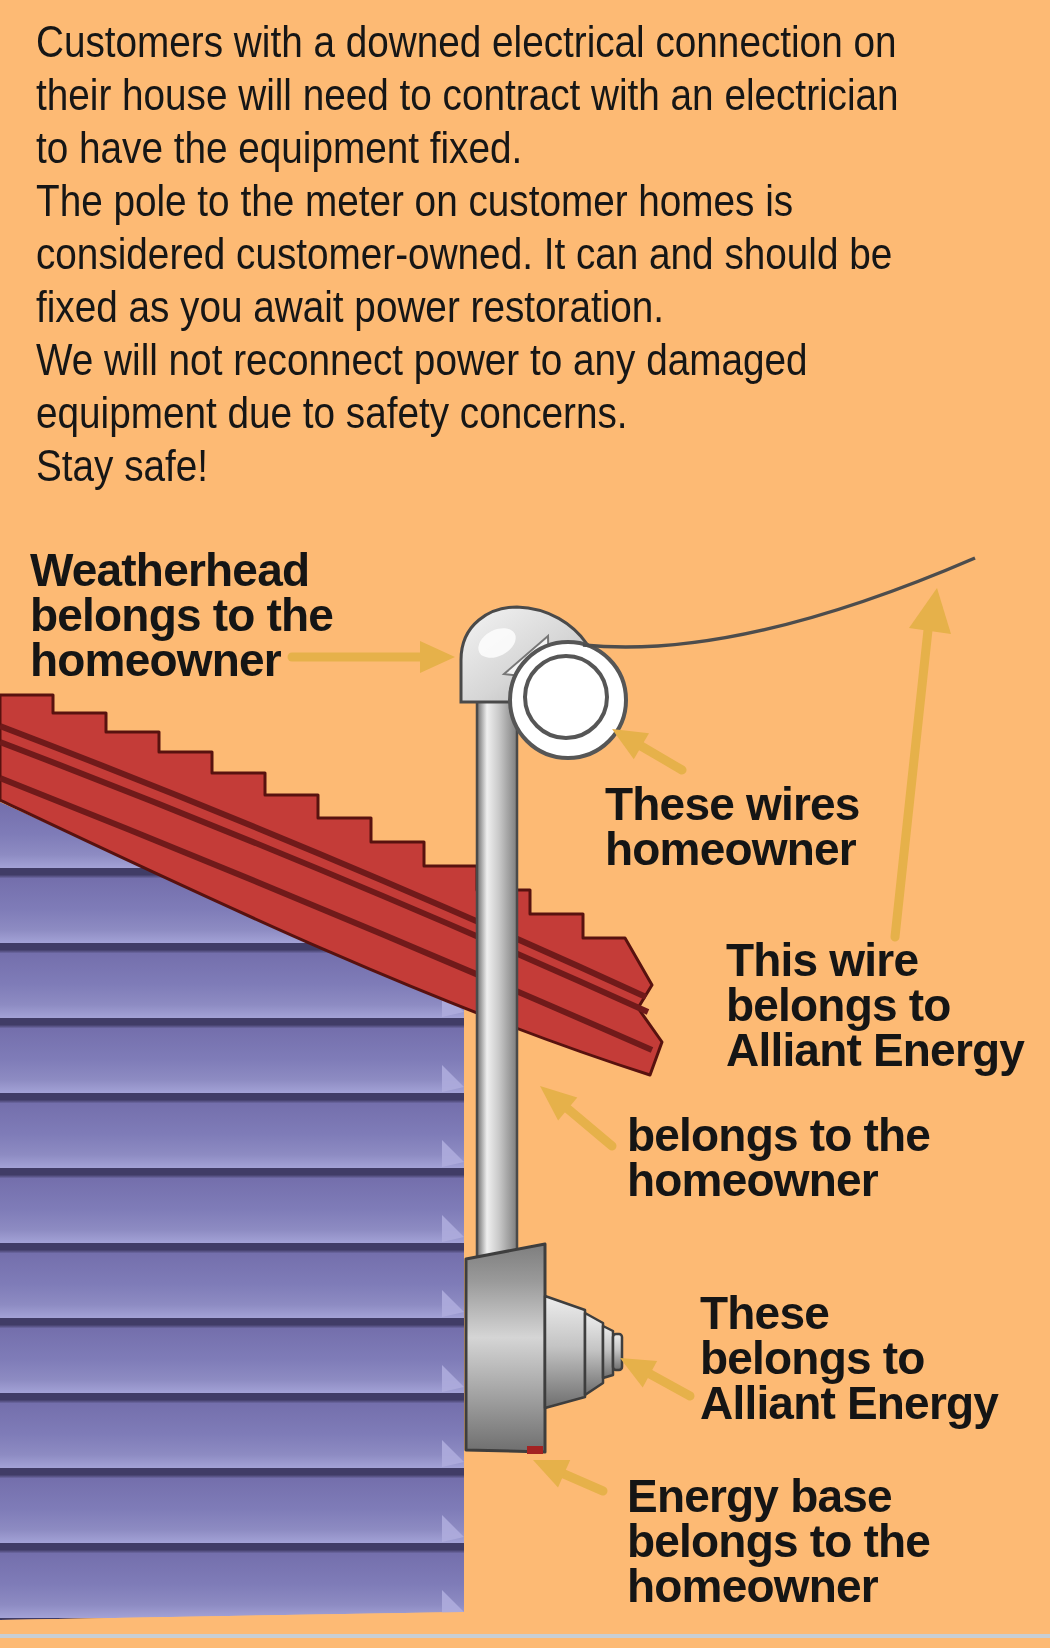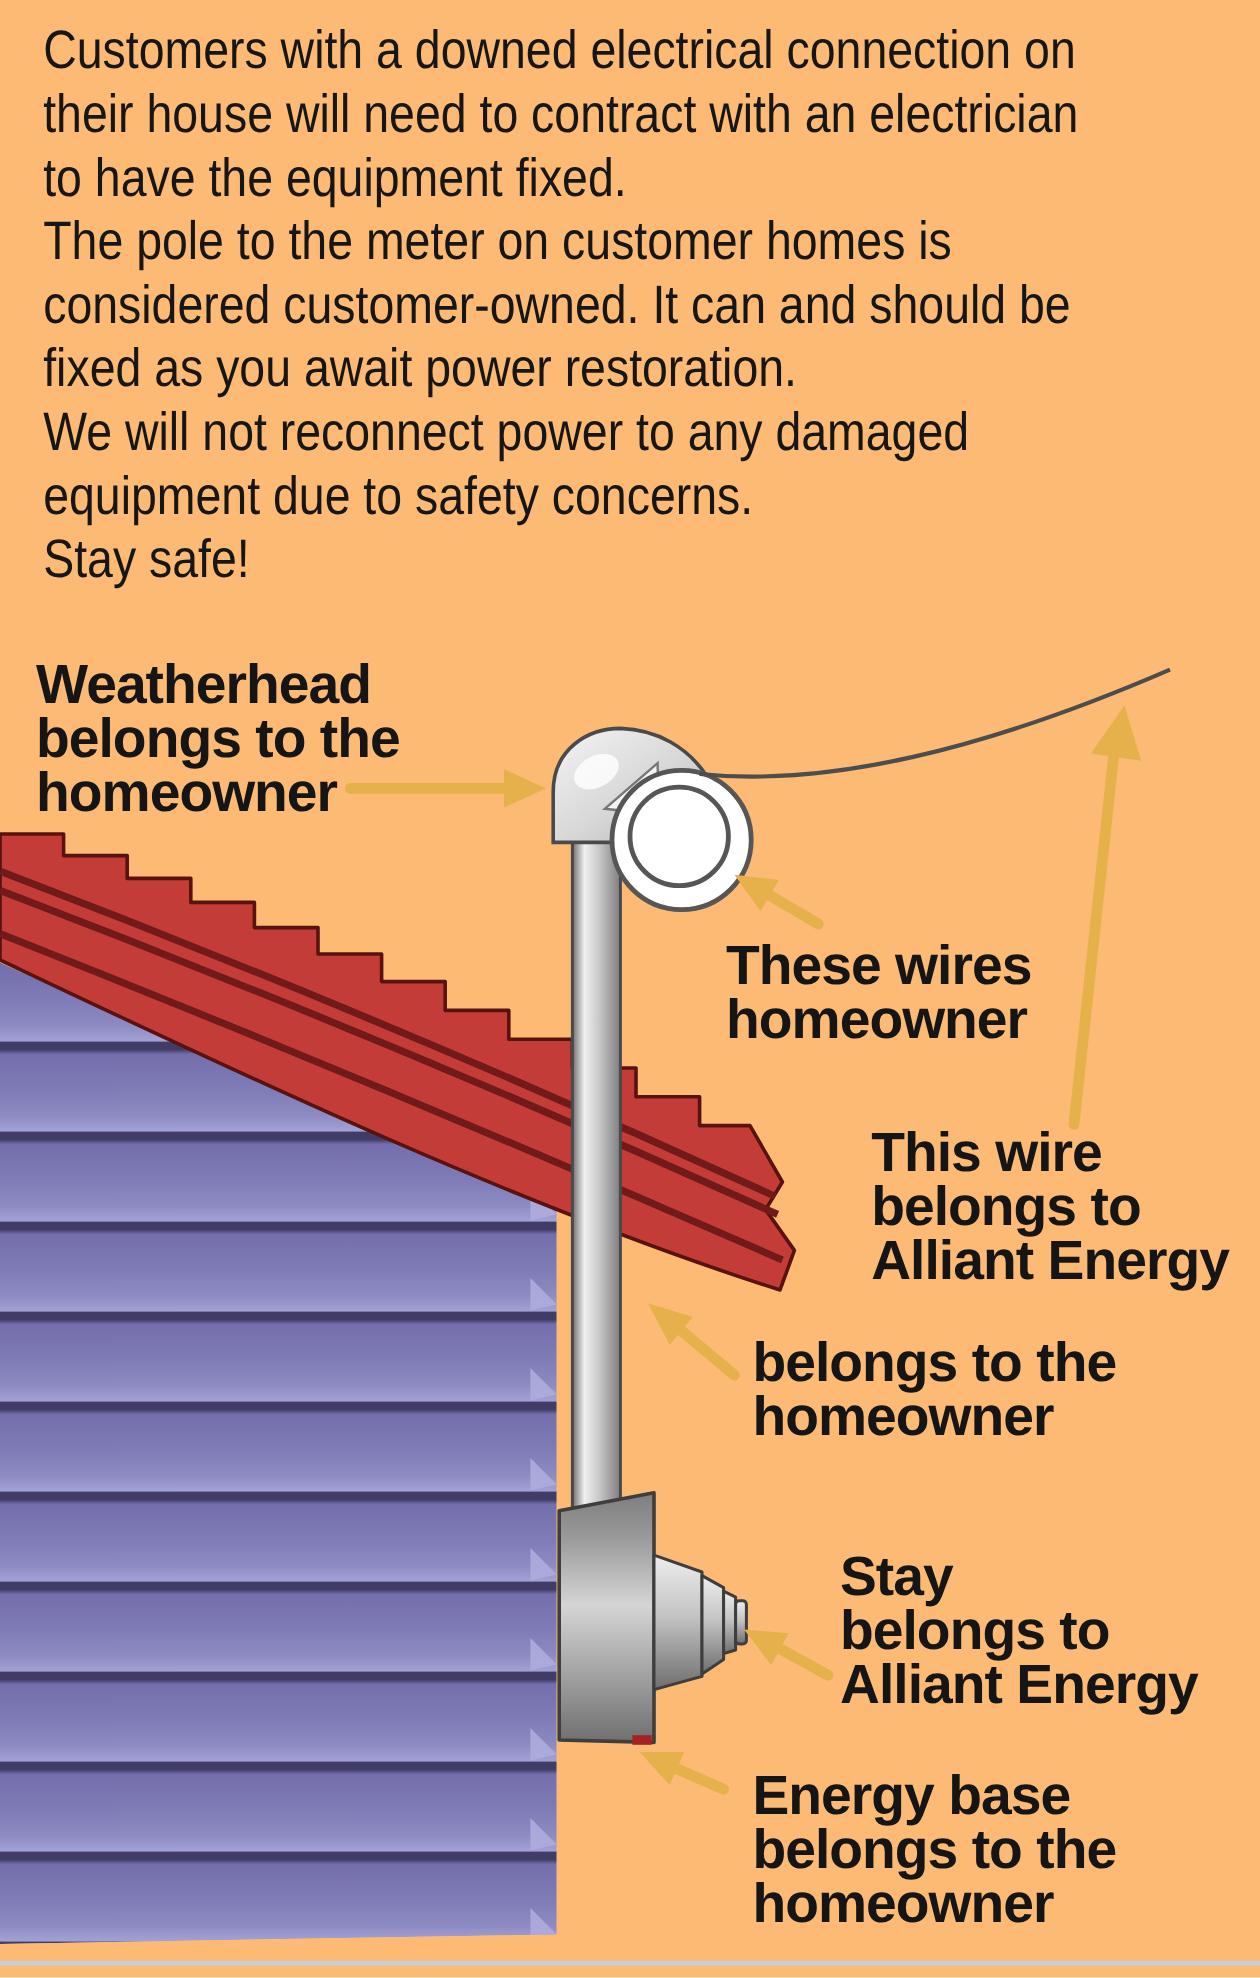--- a/index.html
+++ b/index.html
@@ -182,21 +182,21 @@
   <div class="dlabel lbl-this-wire">
       <div>This wire</div>
       <div>belongs to</div>
       <div>Alliant Energy</div>
     </div>
   <div class="dlabel lbl-conduit">
       <div>belongs to the</div>
       <div>homeowner</div>
     </div>
   <div class="dlabel lbl-meter">
-      <div>Stay</div>
+      <div>These</div>
       <div>belongs to</div>
       <div>Alliant Energy</div>
     </div>
   <div class="dlabel lbl-meter-base">
       <div>Energy base</div>
       <div>belongs to the</div>
       <div>homeowner</div>
     </div>
 
   <div class="bottom-divider"></div>

